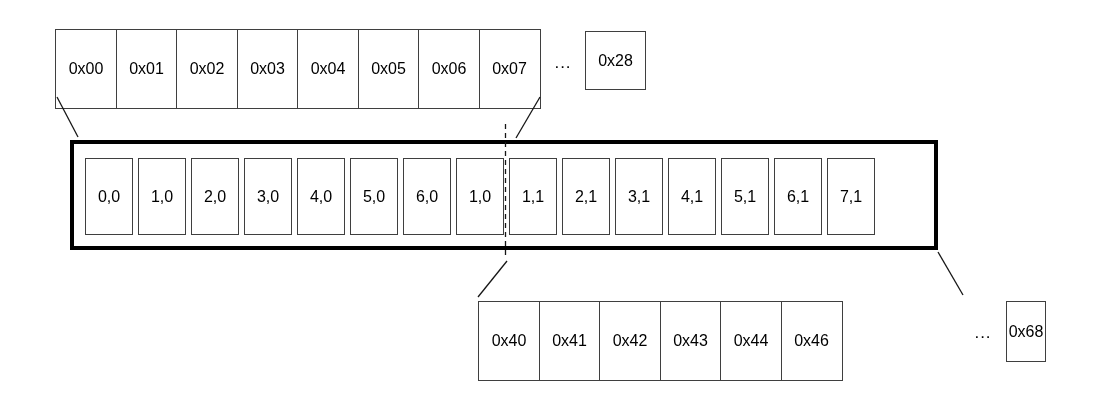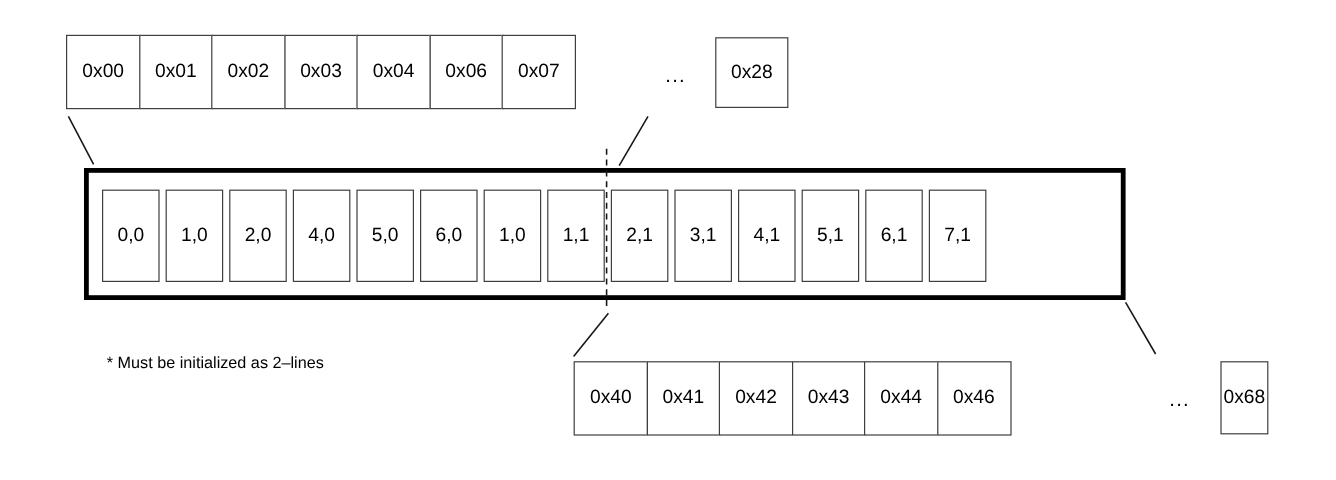--- a/index.html
+++ b/index.html
@@ -5,27 +5,27 @@
   html, body { margin:0; padding:0; background:#ffffff; }
   .canvas {
     position:relative; width:1113px; height:400px; background:#ffffff;
     font-family:"Liberation Sans","DejaVu Sans",sans-serif; color:#000;
     overflow:hidden;
   }
   .addr-row { position:absolute; display:flex; }
   .addr-row.top { left:55px; top:29px; }
   .addr-row.bottom { left:478px; top:301px;border-radius:19px; }
   .acell {
-    box-sizing:border-box; width:62px; height:62px;
+    box-sizing:border-box; width:62px; height:80px;
     border:1.5px solid var(--thin-border,#3f3f3f);
     display:flex; align-items:center; justify-content:center;
     font-size:16px; background:#fff; flex:none;
   }
   .addr-row .acell + .acell { margin-left:-1.5px; }
-  .endbox { position:absolute;margin-left:11px; }
+  .endbox { position:absolute; }
   .endbox.top { left:585px; top:31px; width:61px; height:59px; }
   .endbox.bottom { left:1006px; top:301px; width:40px; height:61px; }
   .dots {
     position:absolute; width:40px; text-align:center;
     font-size:17px; letter-spacing:1px; height:30px; line-height:30px;
   }
   .dots-top { left:543px; top:48px; }
   .dots-bottom { left:963px; top:318px; }
   .cache-box {
     position:absolute; left:70px; top:140px; width:868px; height:110px;
@@ -50,30 +50,32 @@
 <body>
 
 <div class="canvas">
 
   <div class="addr-row top">
     <div class="acell">0x00</div>
     <div class="acell">0x01</div>
     <div class="acell">0x02</div>
     <div class="acell">0x03</div>
     <div class="acell">0x04</div>
+    <div class="acell">0x05</div>
     <div class="acell">0x06</div>
     <div class="acell">0x07</div>
   </div>
   <div class="dots dots-top">...</div>
   <div class="acell endbox top">0x28</div>
 
   <div class="cache-box">
     <div class="ccell">0,0</div>
     <div class="ccell">1,0</div>
     <div class="ccell">2,0</div>
+    <div class="ccell">3,0</div>
     <div class="ccell">4,0</div>
     <div class="ccell">5,0</div>
     <div class="ccell">6,0</div>
     <div class="ccell">1,0</div>
     <div class="ccell">1,1</div>
     <div class="ccell">2,1</div>
     <div class="ccell">3,1</div>
     <div class="ccell">4,1</div>
     <div class="ccell">5,1</div>
     <div class="ccell">6,1</div>
@@ -84,21 +86,20 @@
     <div class="acell">0x40</div>
     <div class="acell">0x41</div>
     <div class="acell">0x42</div>
     <div class="acell">0x43</div>
     <div class="acell">0x44</div>
     <div class="acell">0x46</div>
   </div>
   <div class="dots dots-bottom">...</div>
   <div class="acell endbox bottom">0x68</div>
 
-  <div class="footnote">* Must be initialized as 2–lines</div>
 
   <svg class="overlay" viewBox="0 0 1113 400" xmlns="http://www.w3.org/2000/svg">
     <line x1="57" y1="97" x2="78" y2="137"></line>
     <line x1="540" y1="97" x2="516" y2="138"></line>
     <line x1="507" y1="261" x2="478" y2="297"></line>
     <line x1="938" y1="252" x2="963" y2="295"></line>
     <line x1="505.5" y1="124" x2="505.5" y2="259" stroke-dasharray="5,4"></line>
   </svg>
 
 </div>

